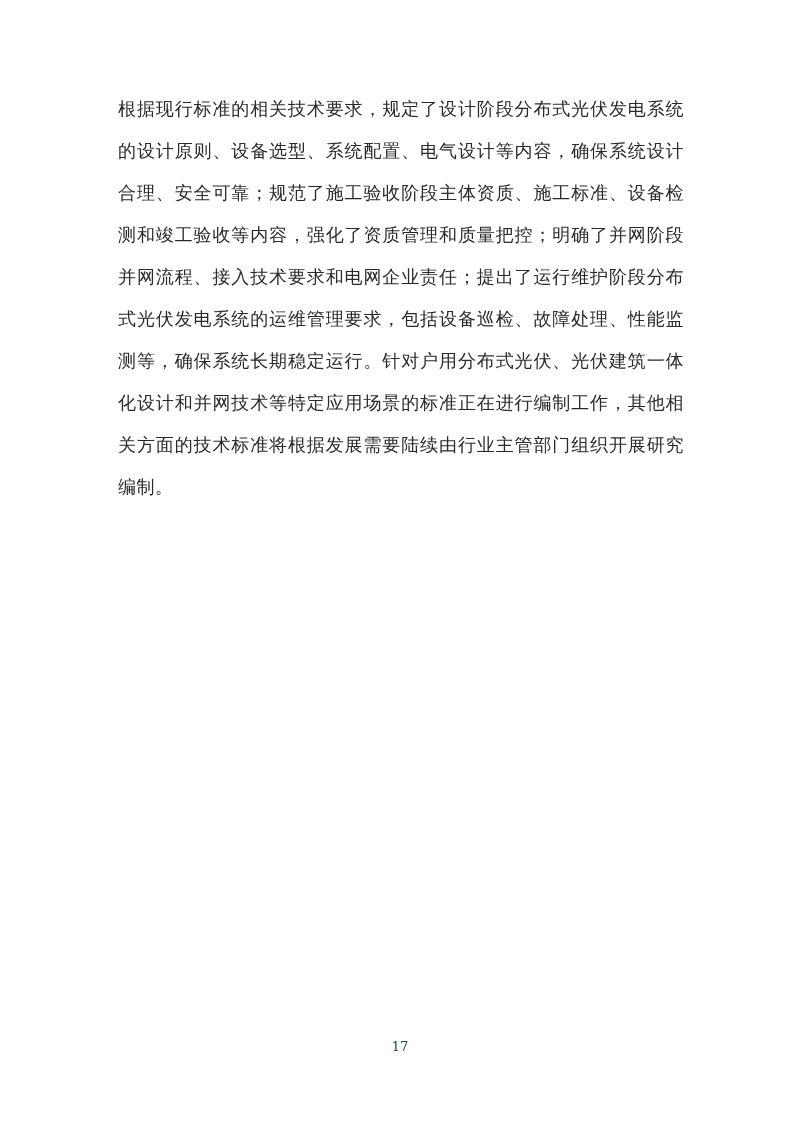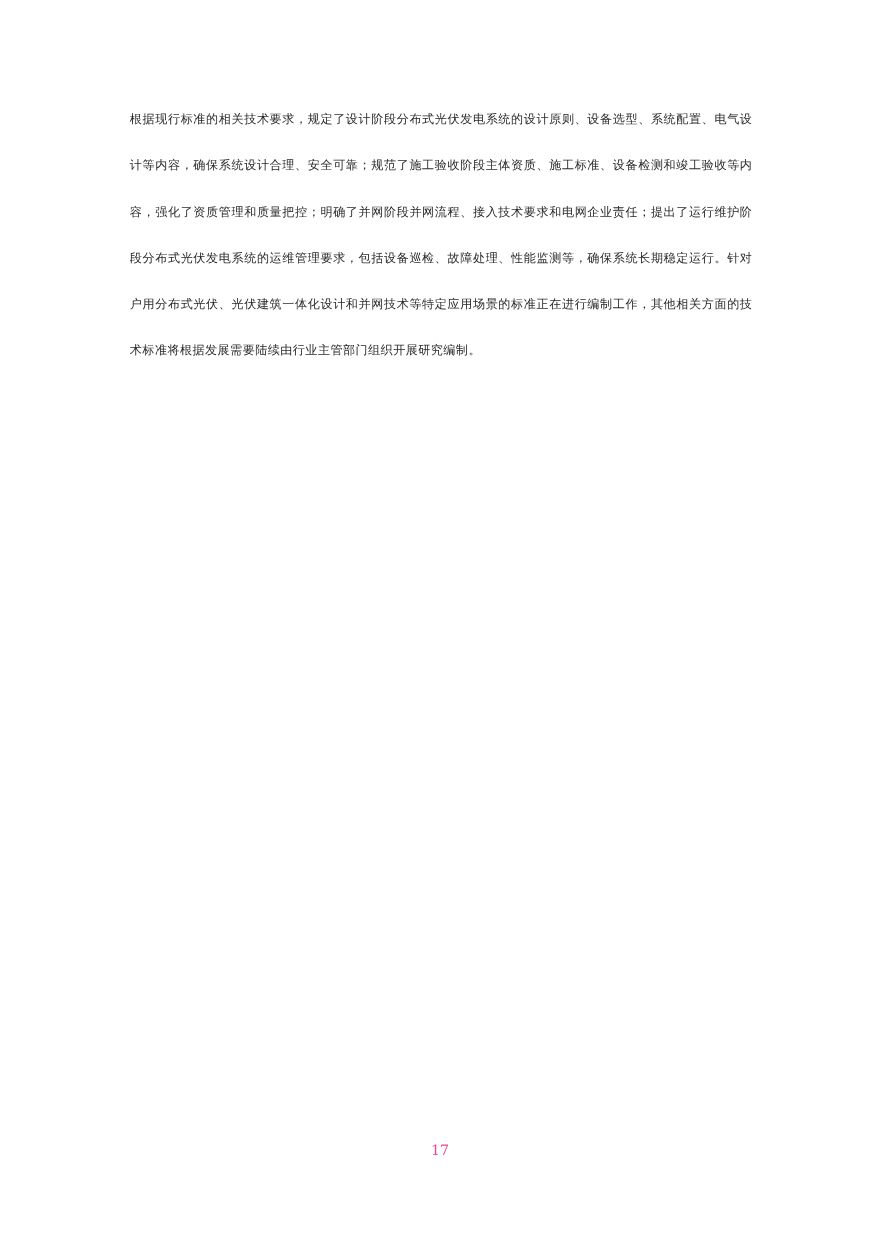--- a/index.html
+++ b/index.html
@@ -16,39 +16,39 @@
     box-sizing: border-box;
   }
   .body-block {
     position: absolute;
     left: 118px;
     top: 88px;
     width: 566px;
   }
   .para {
     font-family: "DejaVu Sans", "Liberation Sans", sans-serif;
-    font-size: 11px;
+    font-size: 18px;
     line-height: 42px;
     color: #2a2a2a;
     text-align: justify;
     text-justify: inter-character;
     text-indent: 0;
     letter-spacing: 0.4px;
     margin: 0;
     word-break: break-all;
   }
   .page-number {
     position: absolute;
     left: 0;
     right: 0;
     top: 1039px;
     text-align: center;
     font-family: "DejaVu Serif", "Liberation Serif", serif;
     font-size: 13px;
-    color: #ec4899;
+    color: #14532d;
   }
 </style>
 </head>
 <body>
 
 <div class="page">
 
   <div class="body-block">
     <p class="para">根据现行标准的相关技术要求，规定了设计阶段分布式光伏发电系统的设计原则、设备选型、系统配置、电气设计等内容，确保系统设计合理、安全可靠；规范了施工验收阶段主体资质、施工标准、设备检测和竣工验收等内容，强化了资质管理和质量把控；明确了并网阶段并网流程、接入技术要求和电网企业责任；提出了运行维护阶段分布式光伏发电系统的运维管理要求，包括设备巡检、故障处理、性能监测等，确保系统长期稳定运行。针对户用分布式光伏、光伏建筑一体化设计和并网技术等特定应用场景的标准正在进行编制工作，其他相关方面的技术标准将根据发展需要陆续由行业主管部门组织开展研究编制。</p>
   </div>

